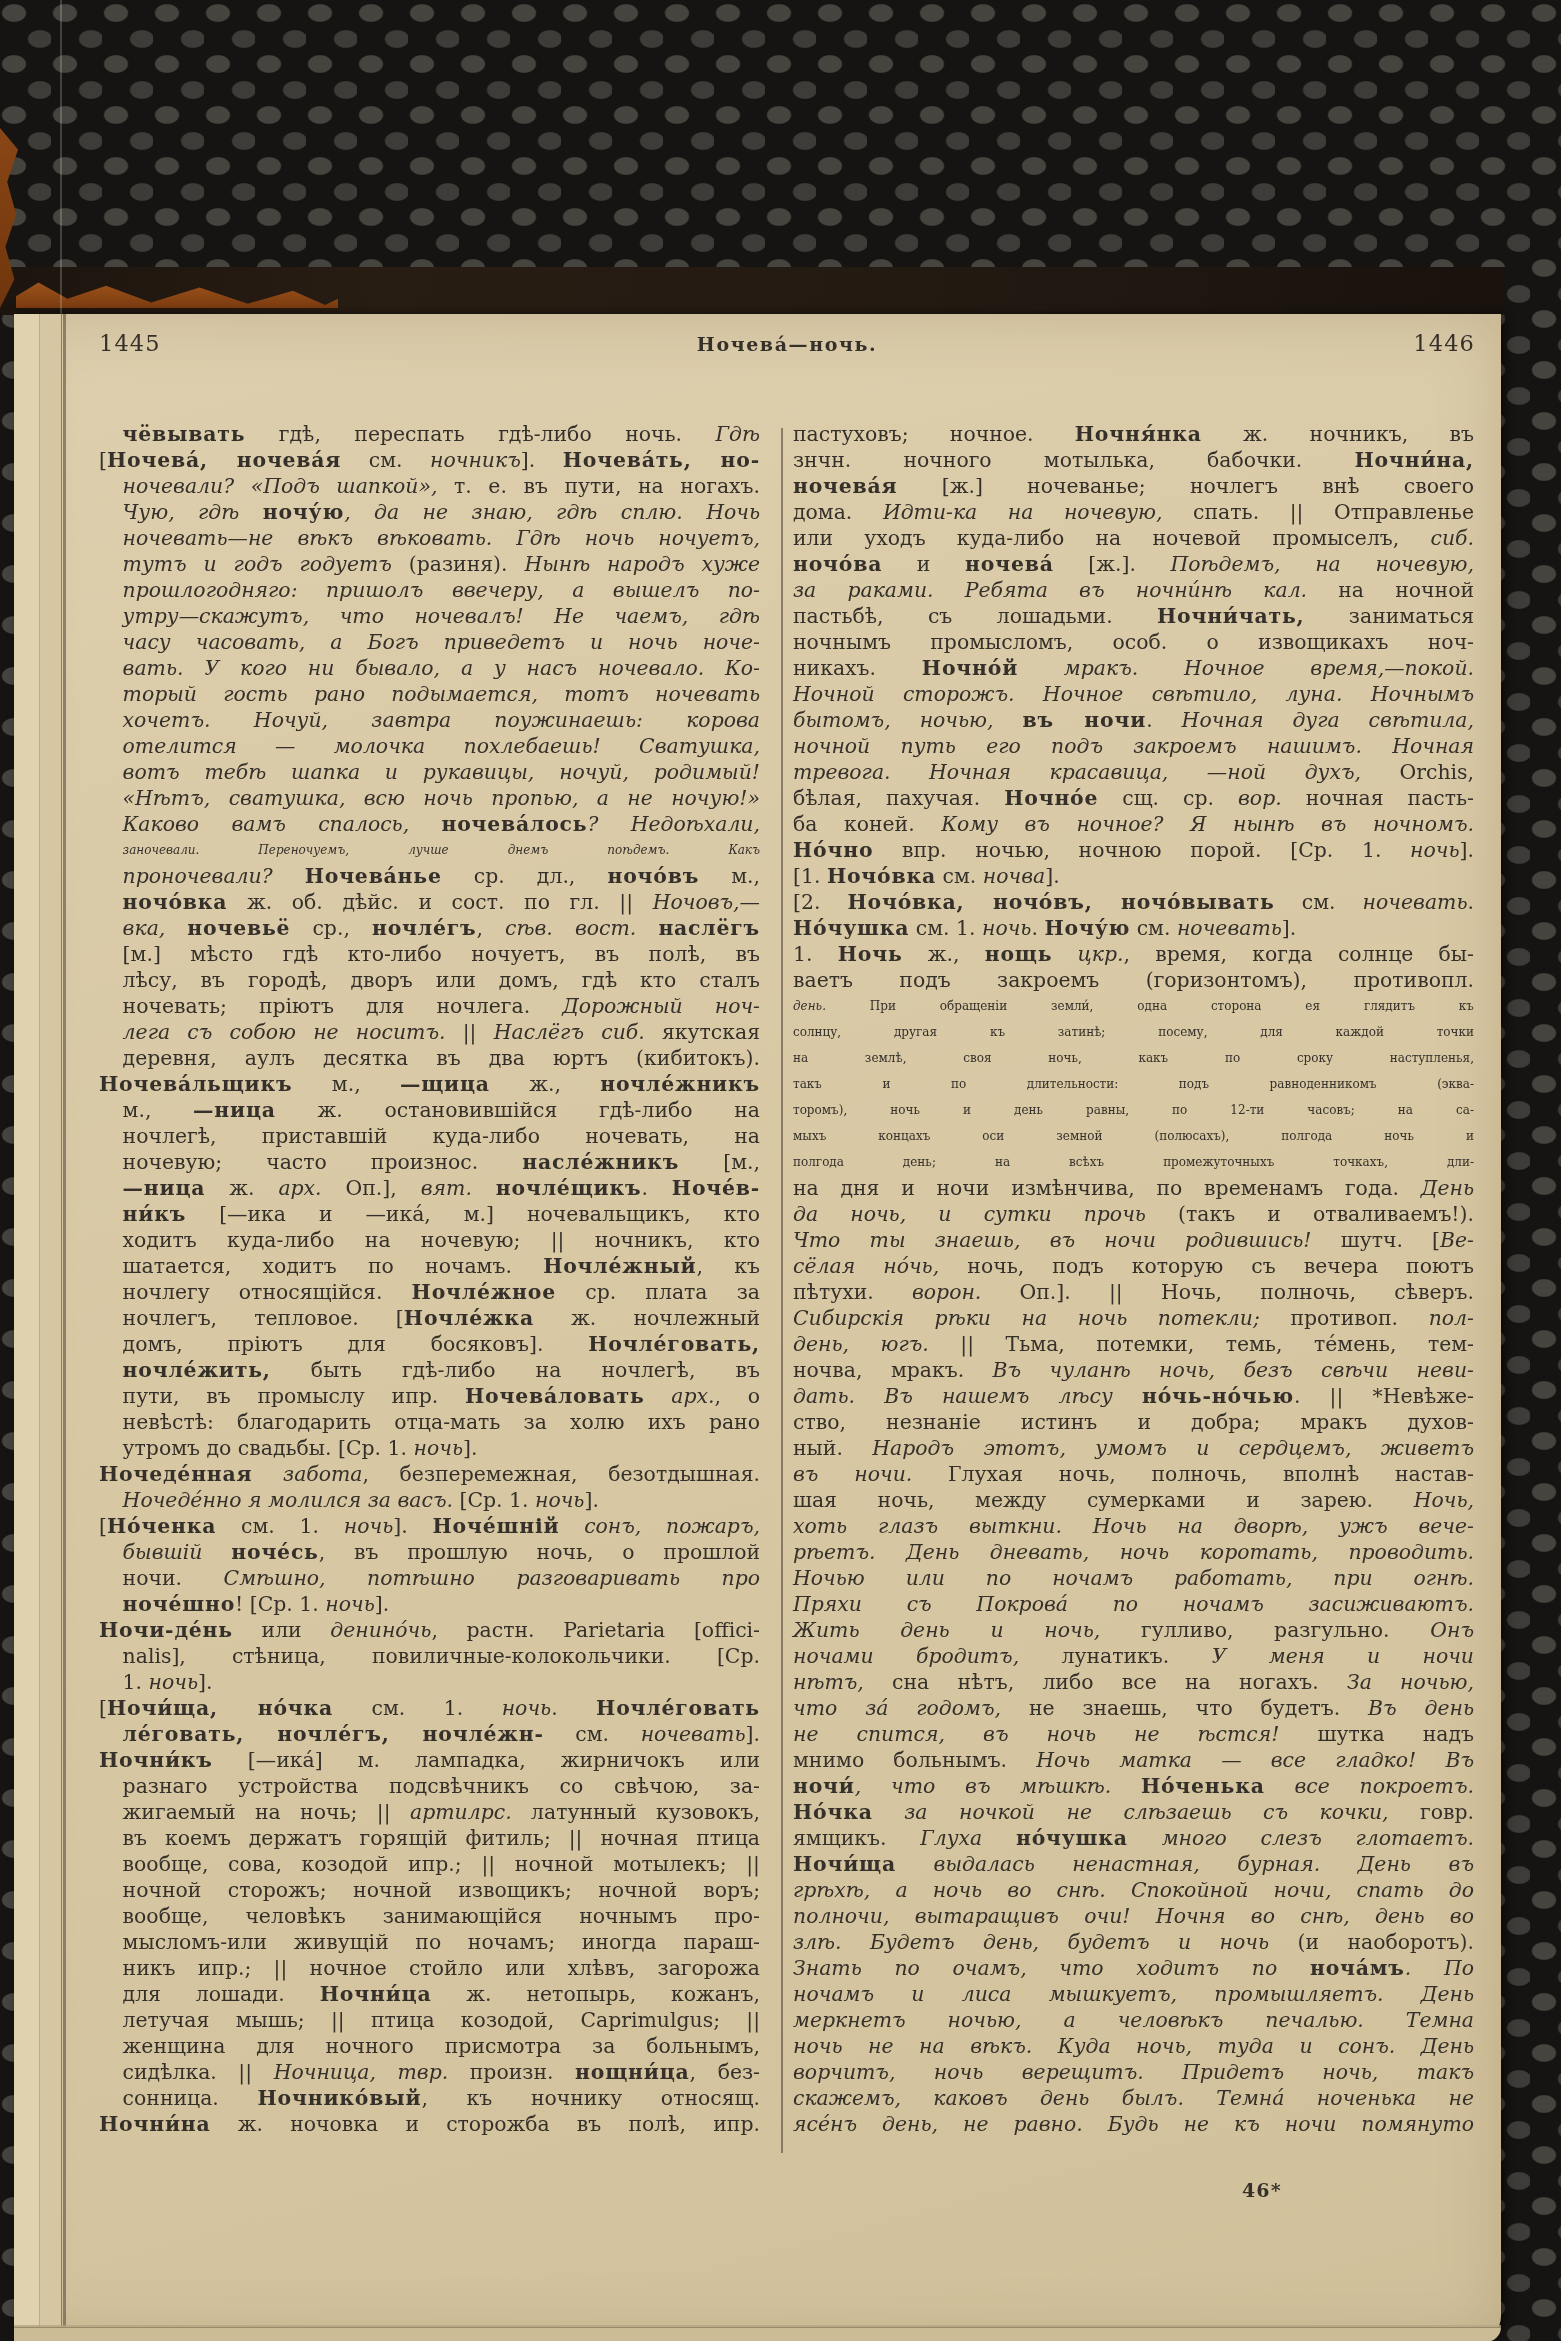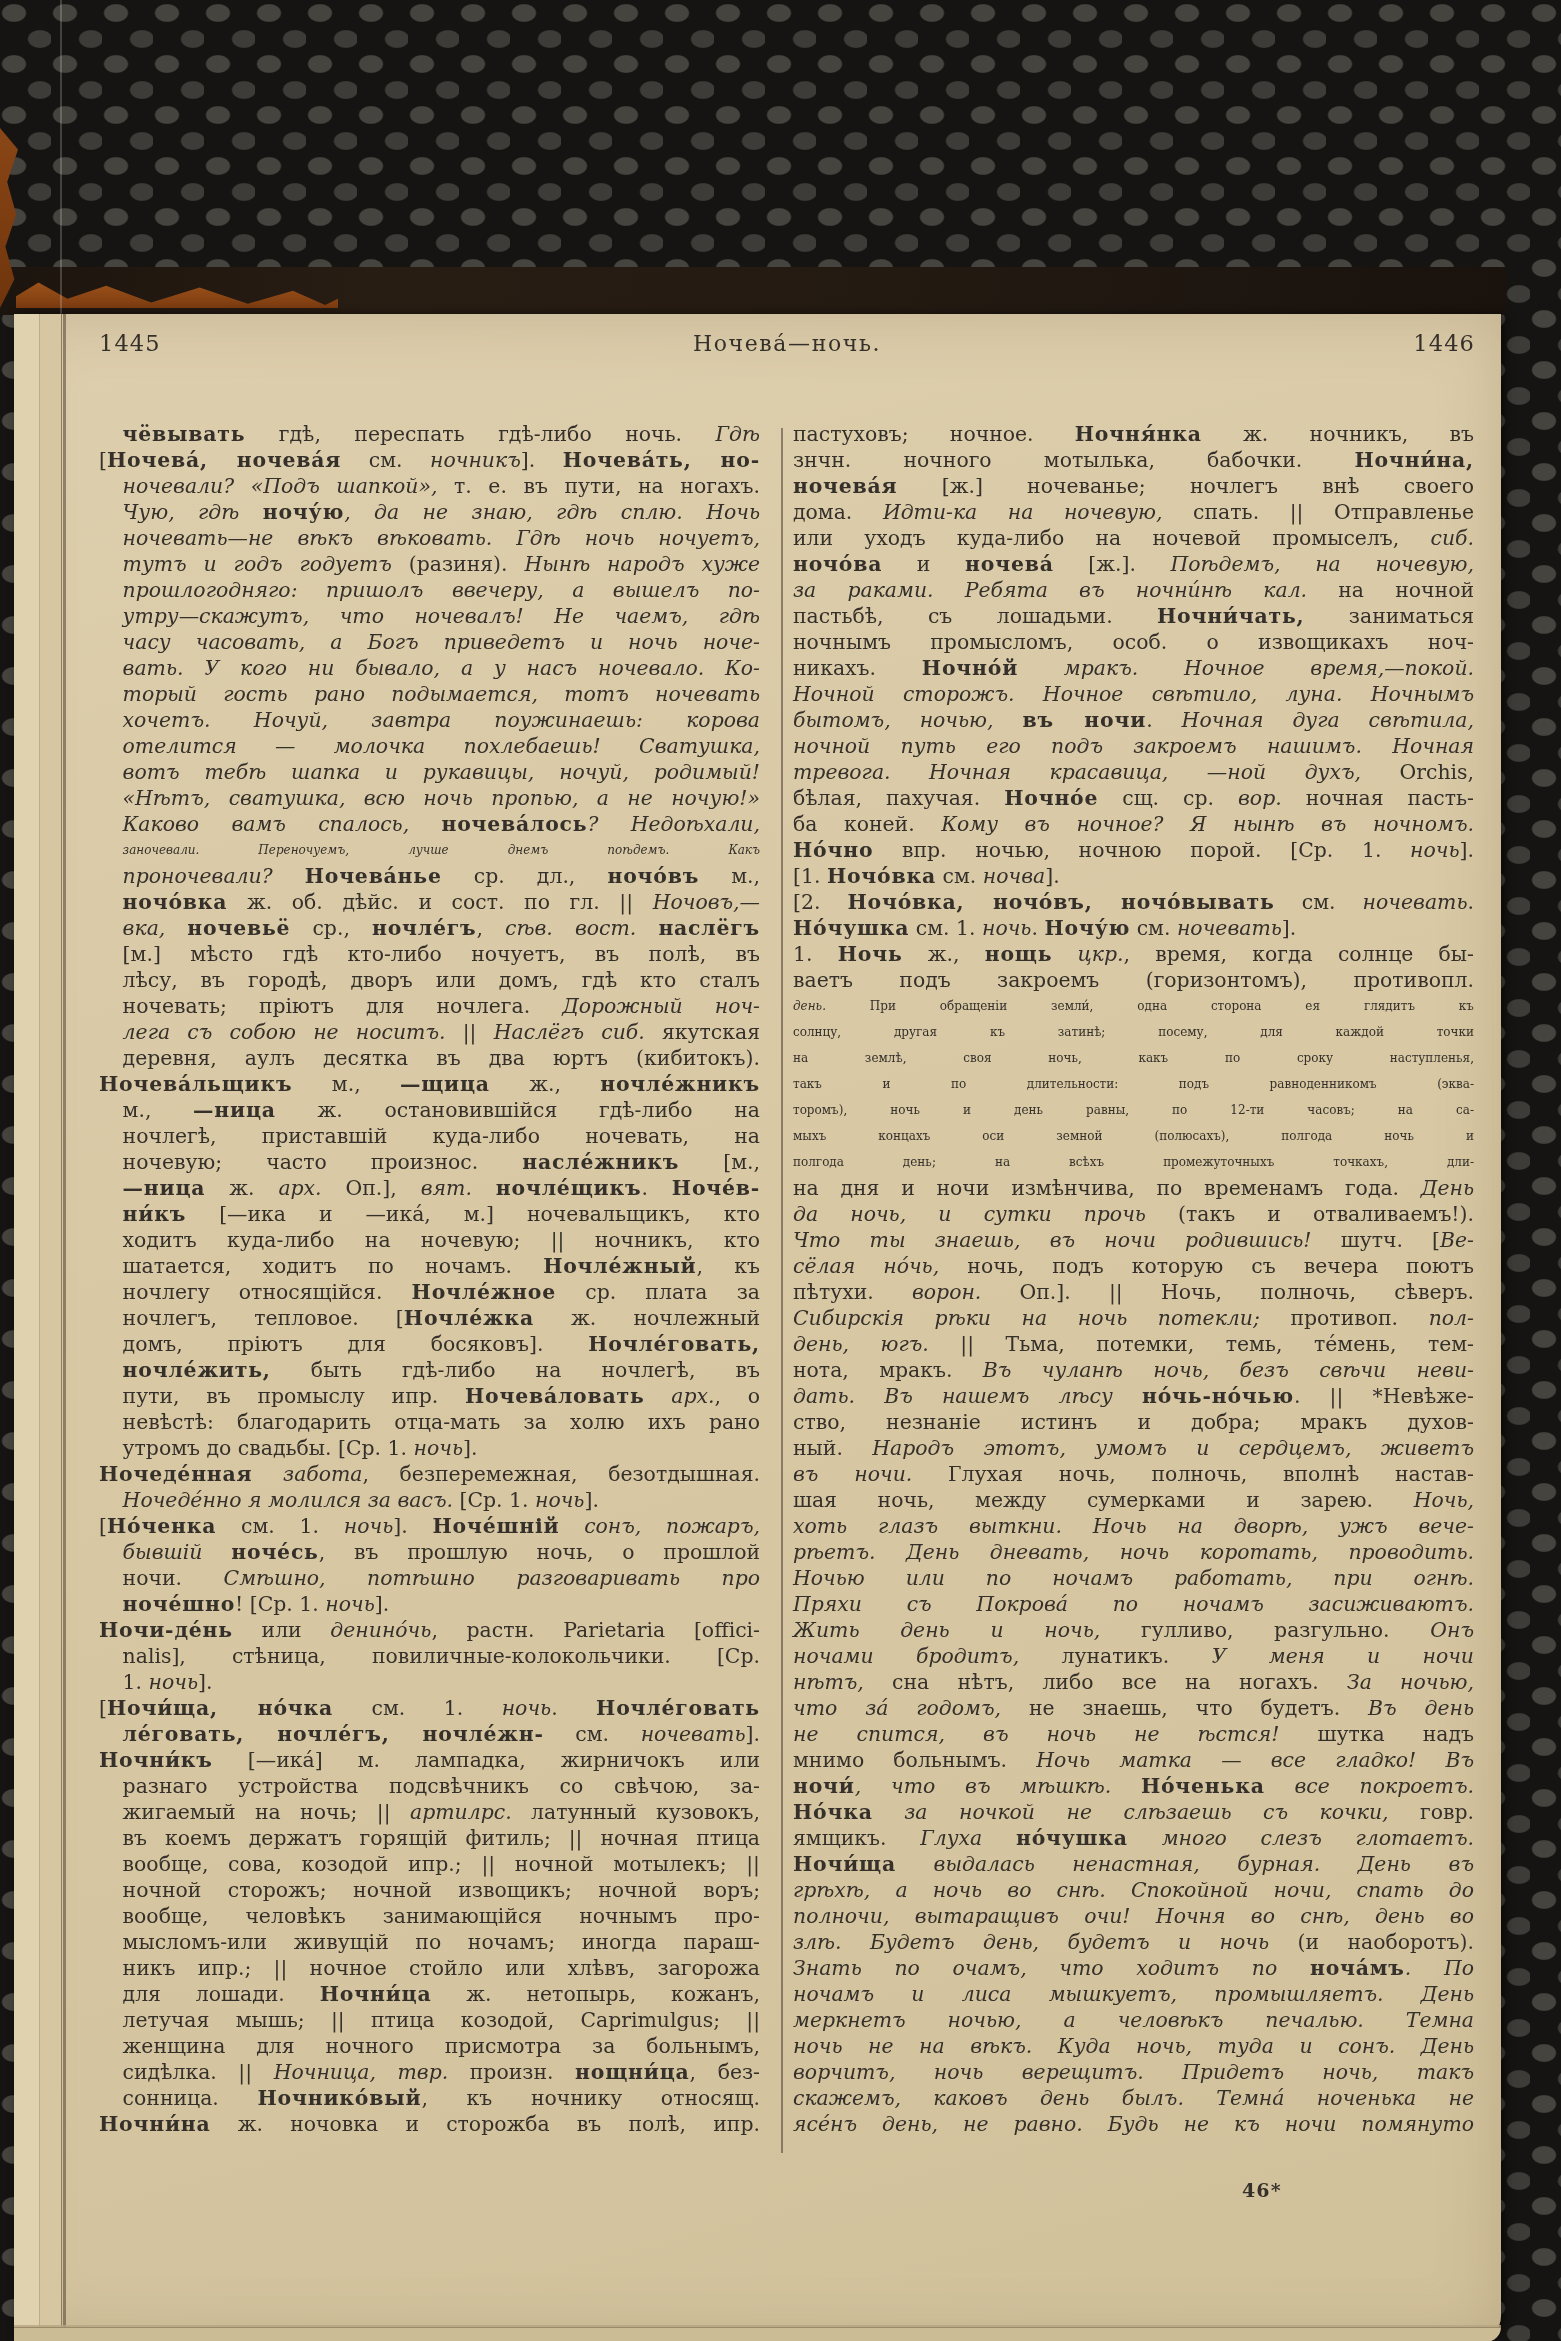--- a/index.html
+++ b/index.html
@@ -32,21 +32,21 @@
   .edge1{position:absolute;left:0;top:0;bottom:0;width:25px;background:#e0d1af;border-right:1.1px solid #bcad87;}
   .edge2{position:absolute;left:26px;top:0;bottom:0;width:21.4px;background:#d6c6a1;border-right:1.6px solid #8d7d60;}
   .edge3{position:absolute;left:49px;top:0;bottom:0;width:2.7px;background:#6f604a;opacity:.7;}
   .page-bottom{position:absolute;left:0;bottom:0;width:100%;height:14px;background:#ccbc96;
     border-top:1.6px solid #9a8a68;border-bottom-right-radius:26px;}
   .page-bottom-crease{position:absolute;left:0;bottom:15.5px;width:100%;height:1.1px;background:#b5a582;opacity:.8;}
 
   .content{position:absolute;left:0;top:0;right:0;bottom:0;color:#35302a;}
   .header{position:absolute;left:85px;top:16px;width:1376px;display:flex;justify-content:space-between;align-items:baseline;}
   .pagenum{font-size:22.5px;letter-spacing:1.1px;}
-  .head-title{font-size:22px;font-weight:normal;letter-spacing:1.6px;}
+  .head-title{font-size:19px;font-weight:bold;letter-spacing:1.6px;}
 
   .divider{position:absolute;left:767px;top:114px;width:1.6px;height:1725px;background:#55483a;opacity:.6;}
 
   .col{position:absolute;top:107px;font-size:20.4px;line-height:26px;}
   .col-left{left:85px;width:661px;}
   .col-right{left:779px;width:681px;}
   .line{height:26px;overflow:visible;text-align:justify;text-align-last:justify;}
   .cont{padding-left:23.6px;}
   .short{text-align:left;text-align-last:left;}
   .sm{font-size:12px;}
@@ -177,21 +177,21 @@
         <div class="line sm"><span>торомъ), ночь и день равны, по 12-ти часовъ; на са-</span></div>
         <div class="line sm"><span>мыхъ концахъ оси земной (полюсахъ), полгода ночь и</span></div>
         <div class="line sm"><span>полгода день; на всѣхъ промежуточныхъ точкахъ, дли-</span></div>
         <div class="line"><span>на дня и ночи измѣнчива, по временамъ года. </span><span class="i">День</span></div>
         <div class="line"><span class="i">да ночь, и сутки прочь </span><span>(такъ и отваливаемъ!).</span></div>
         <div class="line"><span class="i">Что ты знаешь, въ ночи родившись! </span><span>шутч. [</span><span class="i">Ве-</span></div>
         <div class="line"><span class="i">сёлая но́чь,</span><span> ночь, подъ которую съ вечера поютъ</span></div>
         <div class="line"><span>пѣтухи. </span><span class="i">ворон.</span><span> Оп.]. || Ночь, полночь, сѣверъ.</span></div>
         <div class="line"><span class="i">Сибирскія рѣки на ночь потекли; </span><span>противоп. </span><span class="i">пол-</span></div>
         <div class="line"><span class="i">день, югъ.</span><span> || Тьма, потемки, темь, те́мень, тем-</span></div>
-        <div class="line"><span>нота, мракъ. </span><span class="i">Въ чуланѣ ночь, безъ свѣчи неви-</span></div>
+        <div class="line"><span>ночва, мракъ. </span><span class="i">Въ чуланѣ ночь, безъ свѣчи неви-</span></div>
         <div class="line"><span class="i">дать. Въ нашемъ лѣсу </span><span class="b">но́чь-но́чью</span><span>. || *Невѣже-</span></div>
         <div class="line"><span>ство, незнаніе истинъ и добра; мракъ духов-</span></div>
         <div class="line"><span>ный. </span><span class="i">Народъ этотъ, умомъ и сердцемъ, живетъ</span></div>
         <div class="line"><span class="i">въ ночи. </span><span>Глухая ночь, полночь, вполнѣ настав-</span></div>
         <div class="line"><span>шая ночь, между сумерками и зарею. </span><span class="i">Ночь,</span></div>
         <div class="line"><span class="i">хоть глазъ выткни. Ночь на дворѣ, ужъ вече-</span></div>
         <div class="line"><span class="i">рѣетъ. День дневать, ночь коротать, проводить.</span></div>
         <div class="line"><span class="i">Ночью или по ночамъ работать, при огнѣ.</span></div>
         <div class="line"><span class="i">Пряхи съ Покрова́ по ночамъ засиживаютъ.</span></div>
         <div class="line"><span class="i">Жить день и ночь, </span><span>гулливо, разгульно. </span><span class="i">Онъ</span></div>

